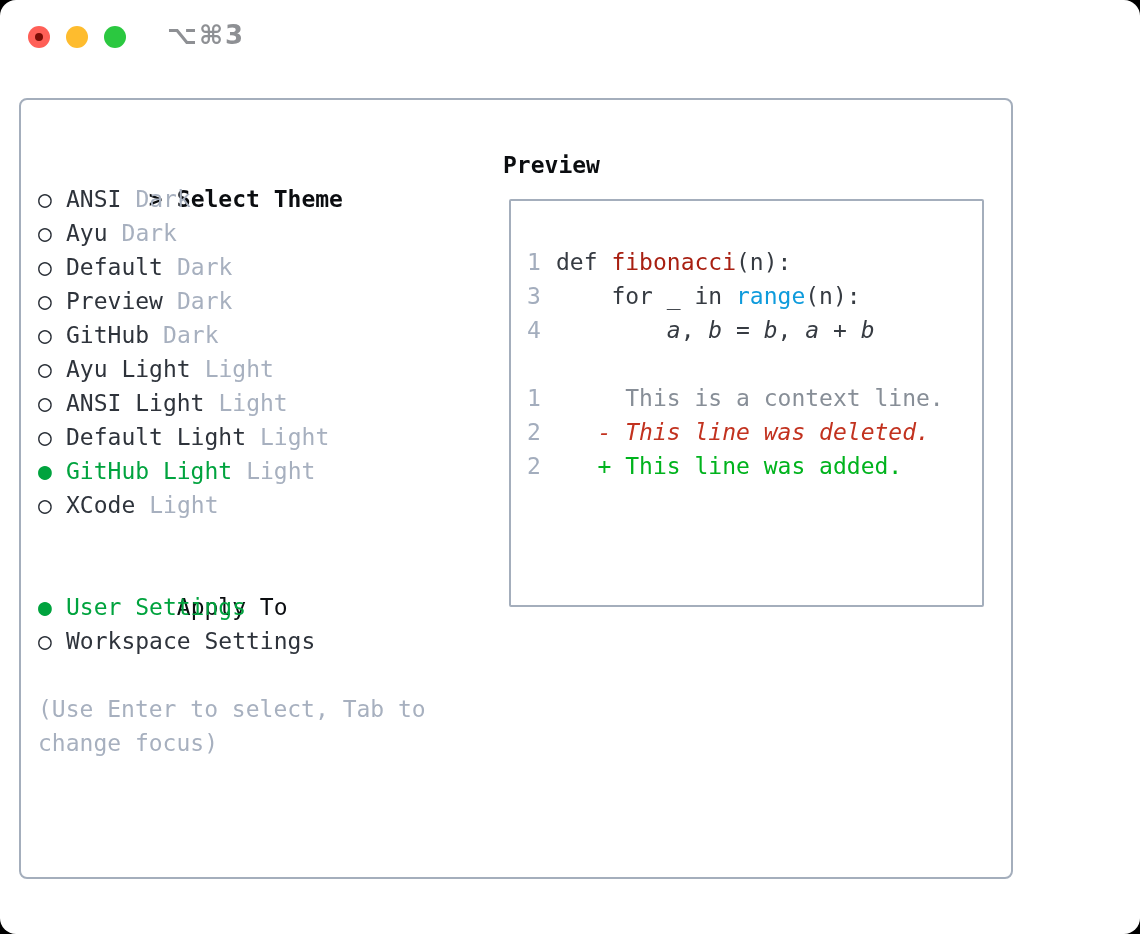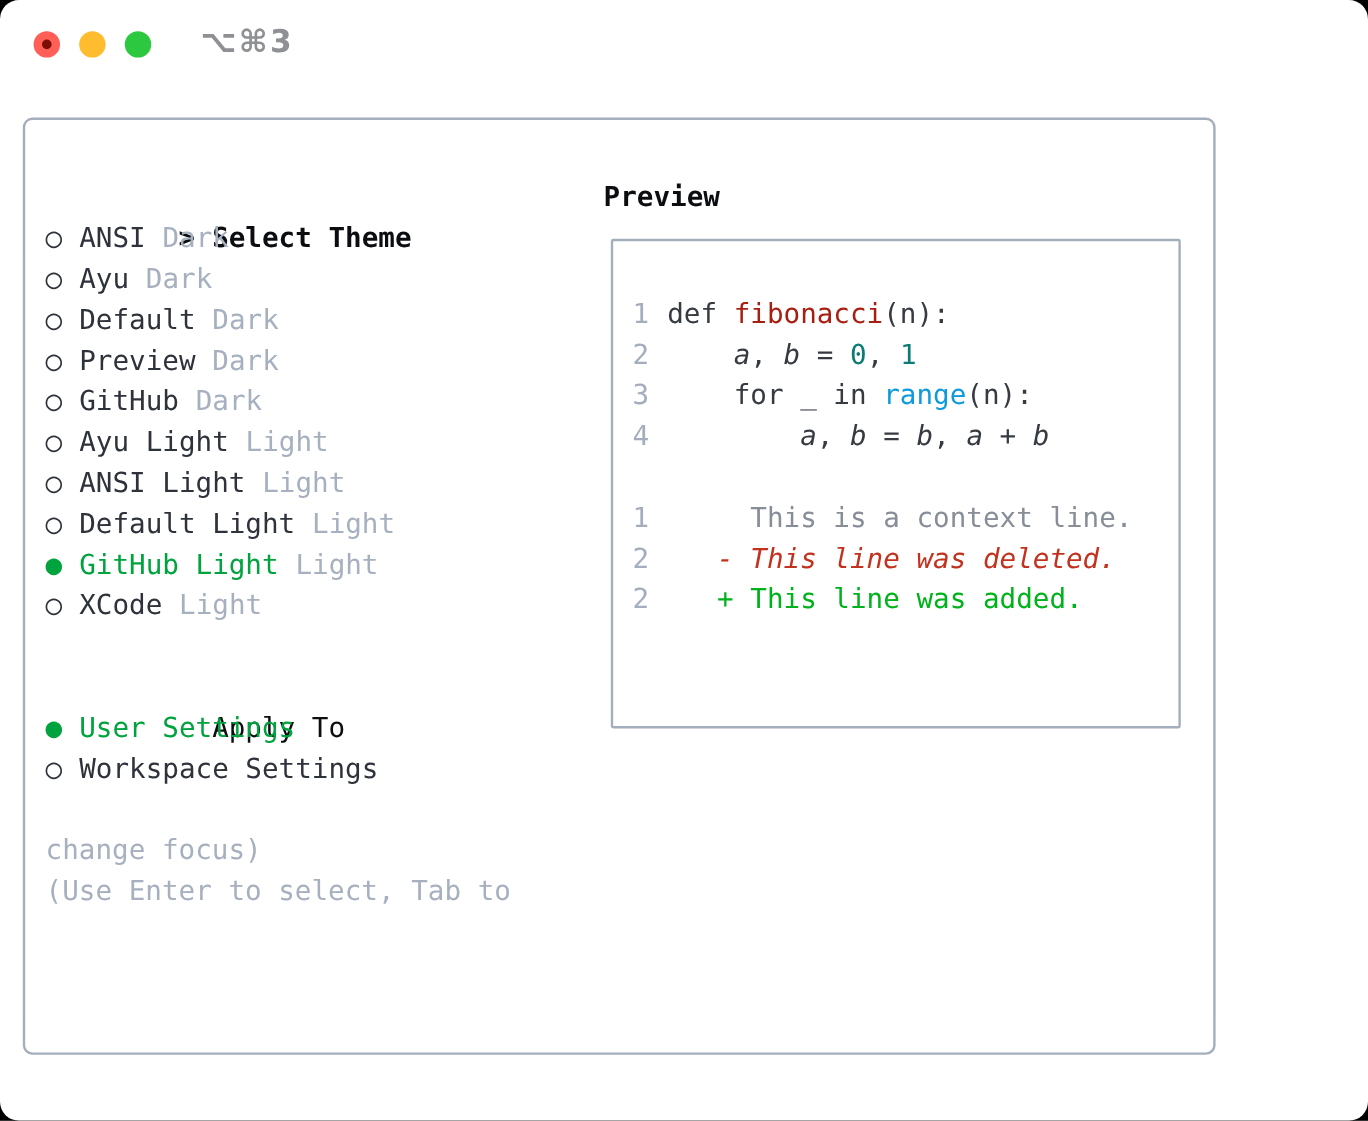--- a/index.html
+++ b/index.html
@@ -95,30 +95,29 @@
         <span class="marker"></span><span class="section-label">Apply To</span>
       </div>
 
       <div id="apply-list">
           <div class="row selected"><span class="marker">●</span><span class="theme-name">User Settings</span></div>
           <div class="row"><span class="marker">○</span><span class="theme-name">Workspace Settings</span></div>
         </div>
 
       <div class="spacer"></div>
 
+      <div class="hint-line">(Use Enter to select, Tab to</div>
       <div class="hint-line">change focus)</div>
-      <div class="hint-line">(Use Enter to select, Tab to</div>
     </div>
 
     <div class="right-col">
       <div class="preview-title">Preview</div>
       <div class="preview-box">
         <div id="preview-code">
             <div class="code-line"><span class="ln">1</span><span class="tok-plain">def </span><span class="tok-func">fibonacci</span><span class="tok-plain">(n):</span></div>
-            <div class="code-line"><span class="ln">2</span><span class="tok-plain">    </span><span class="tok-var">a</span><span class="tok-plain">, </span><span class="tok-var">b</span><span class="tok-plain"> = </span><span class="tok-num">0</span><span class="tok-plain">, </span><span class="tok-num">1</span></div>
             <div class="code-line"><span class="ln">3</span><span class="tok-plain">    for _ in </span><span class="tok-builtin">range</span><span class="tok-plain">(n):</span></div>
             <div class="code-line"><span class="ln">4</span><span class="tok-plain">        </span><span class="tok-var">a</span><span class="tok-plain">, </span><span class="tok-var">b</span><span class="tok-plain"> = </span><span class="tok-var">b</span><span class="tok-plain">, </span><span class="tok-var">a</span><span class="tok-plain"> + </span><span class="tok-var">b</span></div>
             <div class="code-line"><span class="ln"></span></div>
             <div class="code-line"><span class="ln">1</span><span class="tok-context">     This is a context line.</span></div>
             <div class="code-line"><span class="ln">2</span><span class="tok-removed">   - This line was deleted.</span></div>
             <div class="code-line"><span class="ln">2</span><span class="tok-added">   + This line was added.</span></div>
           </div>
       </div>
     </div>
 

